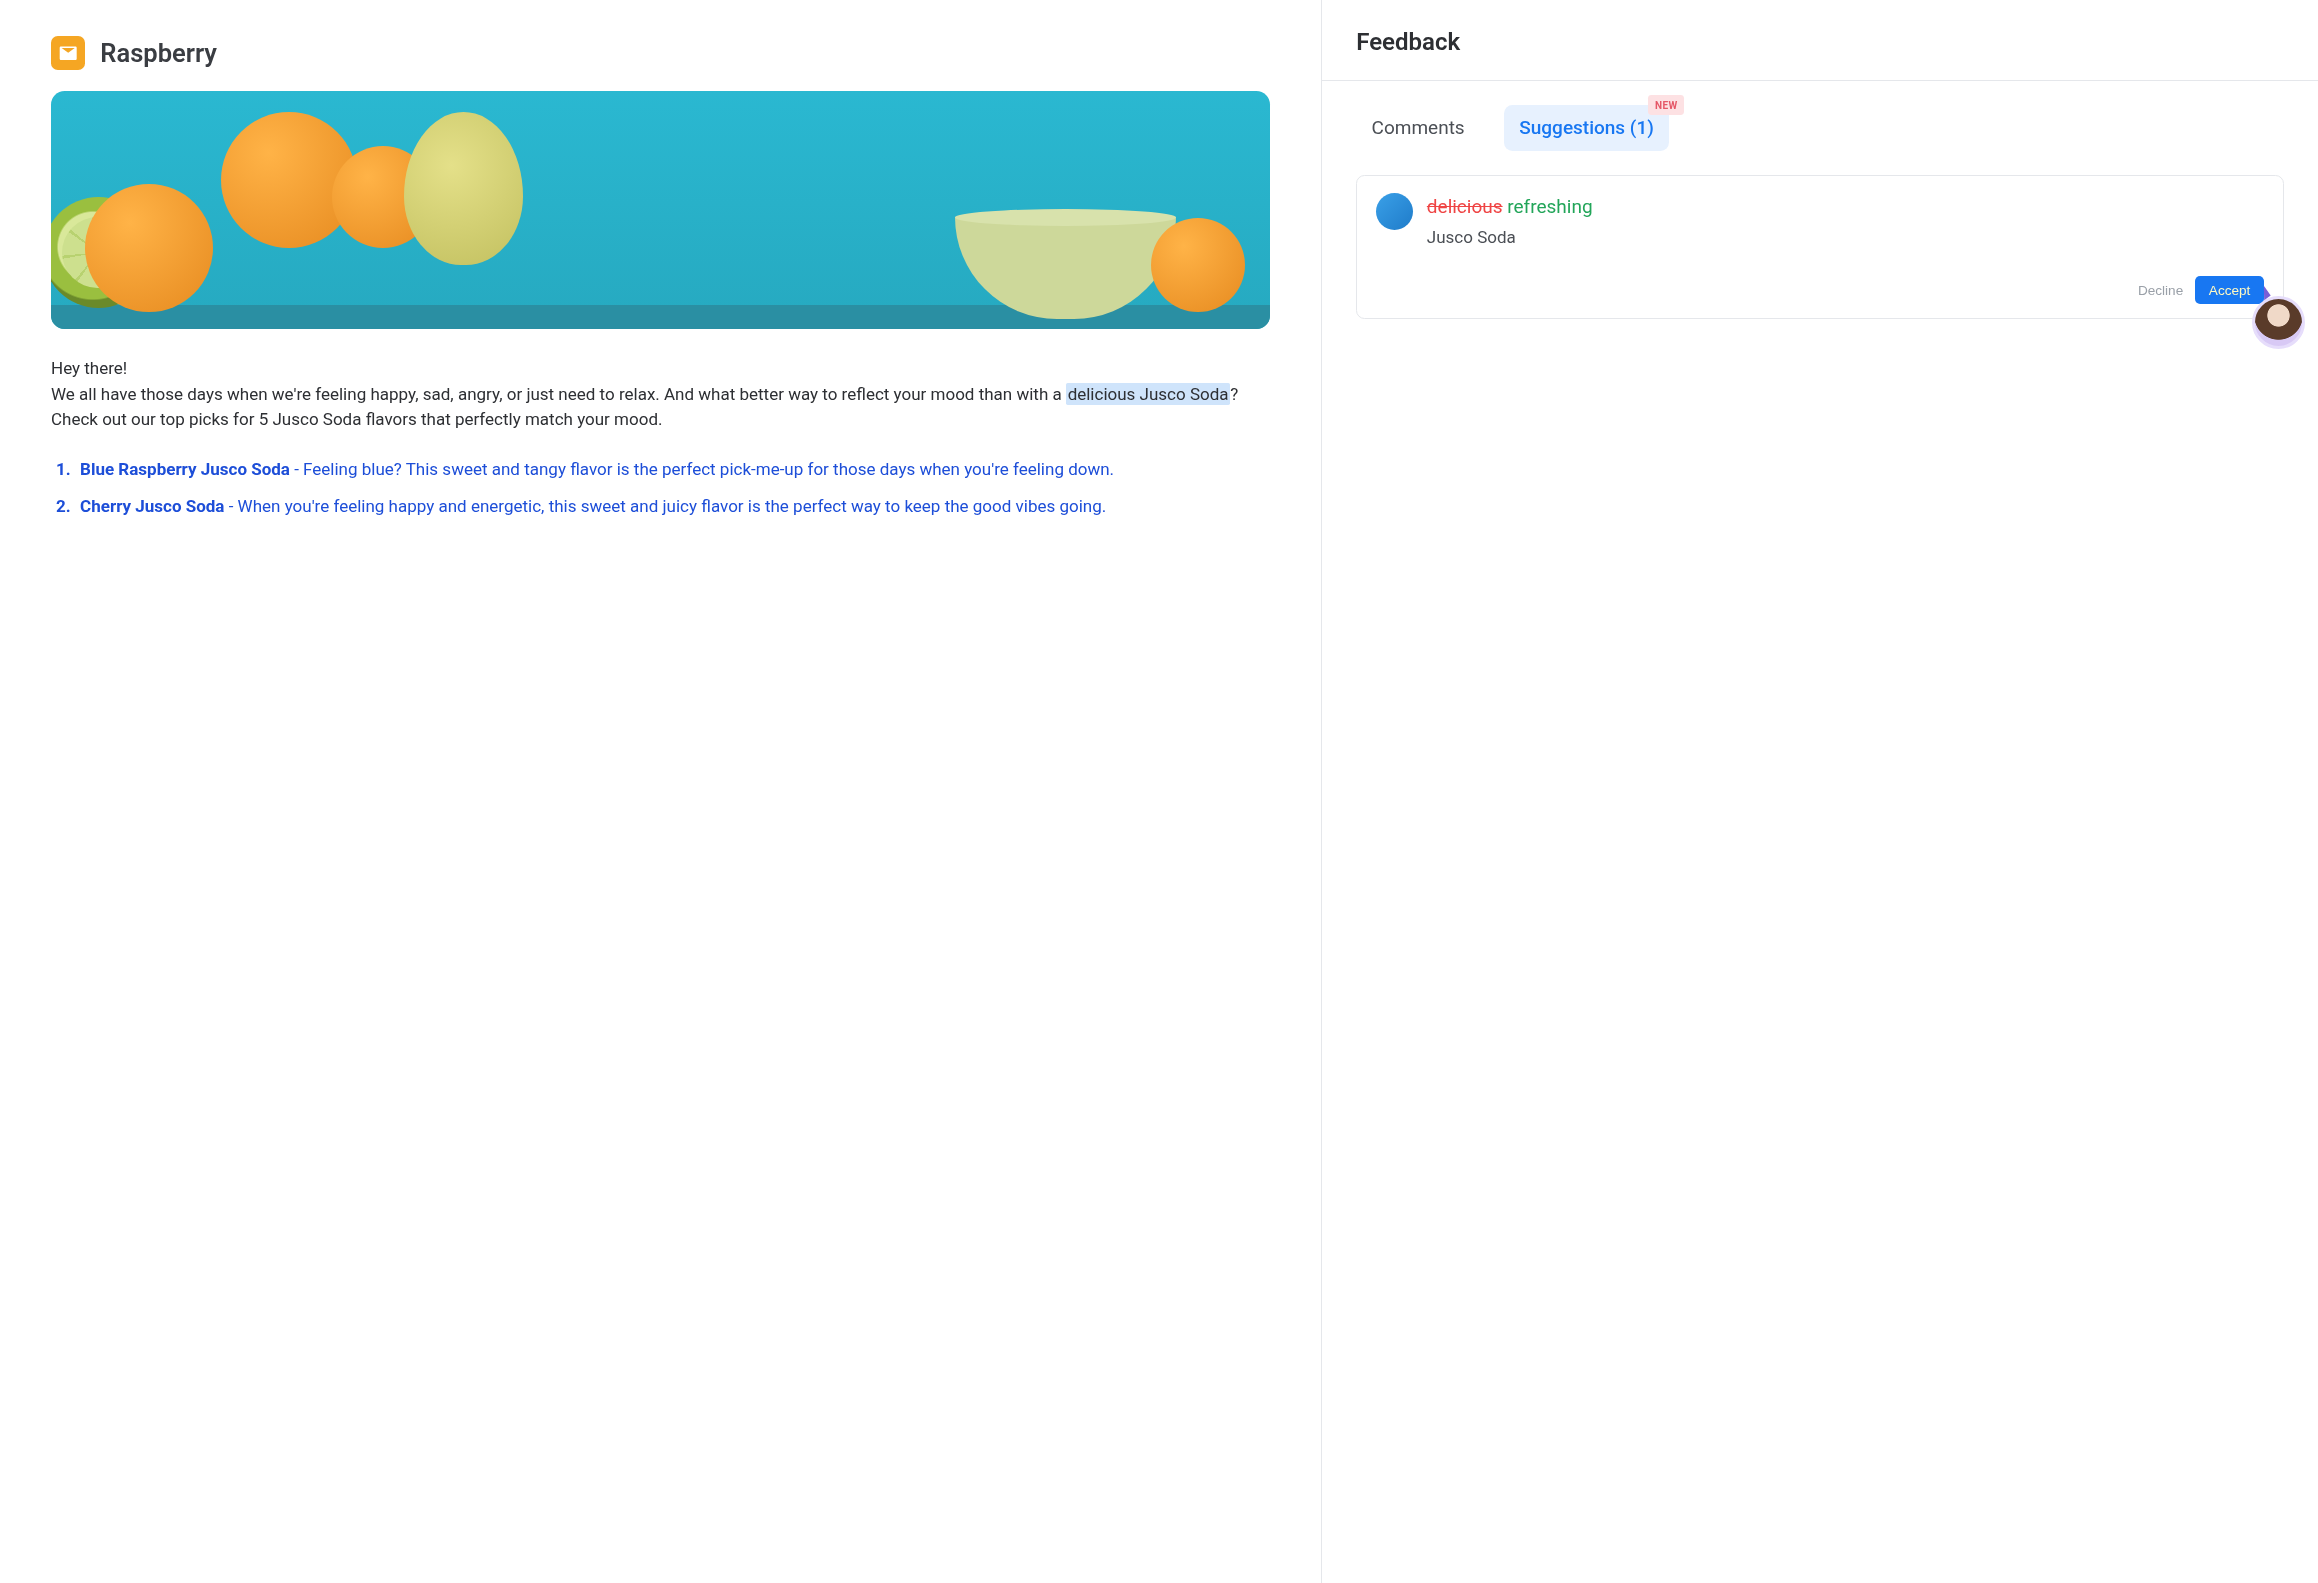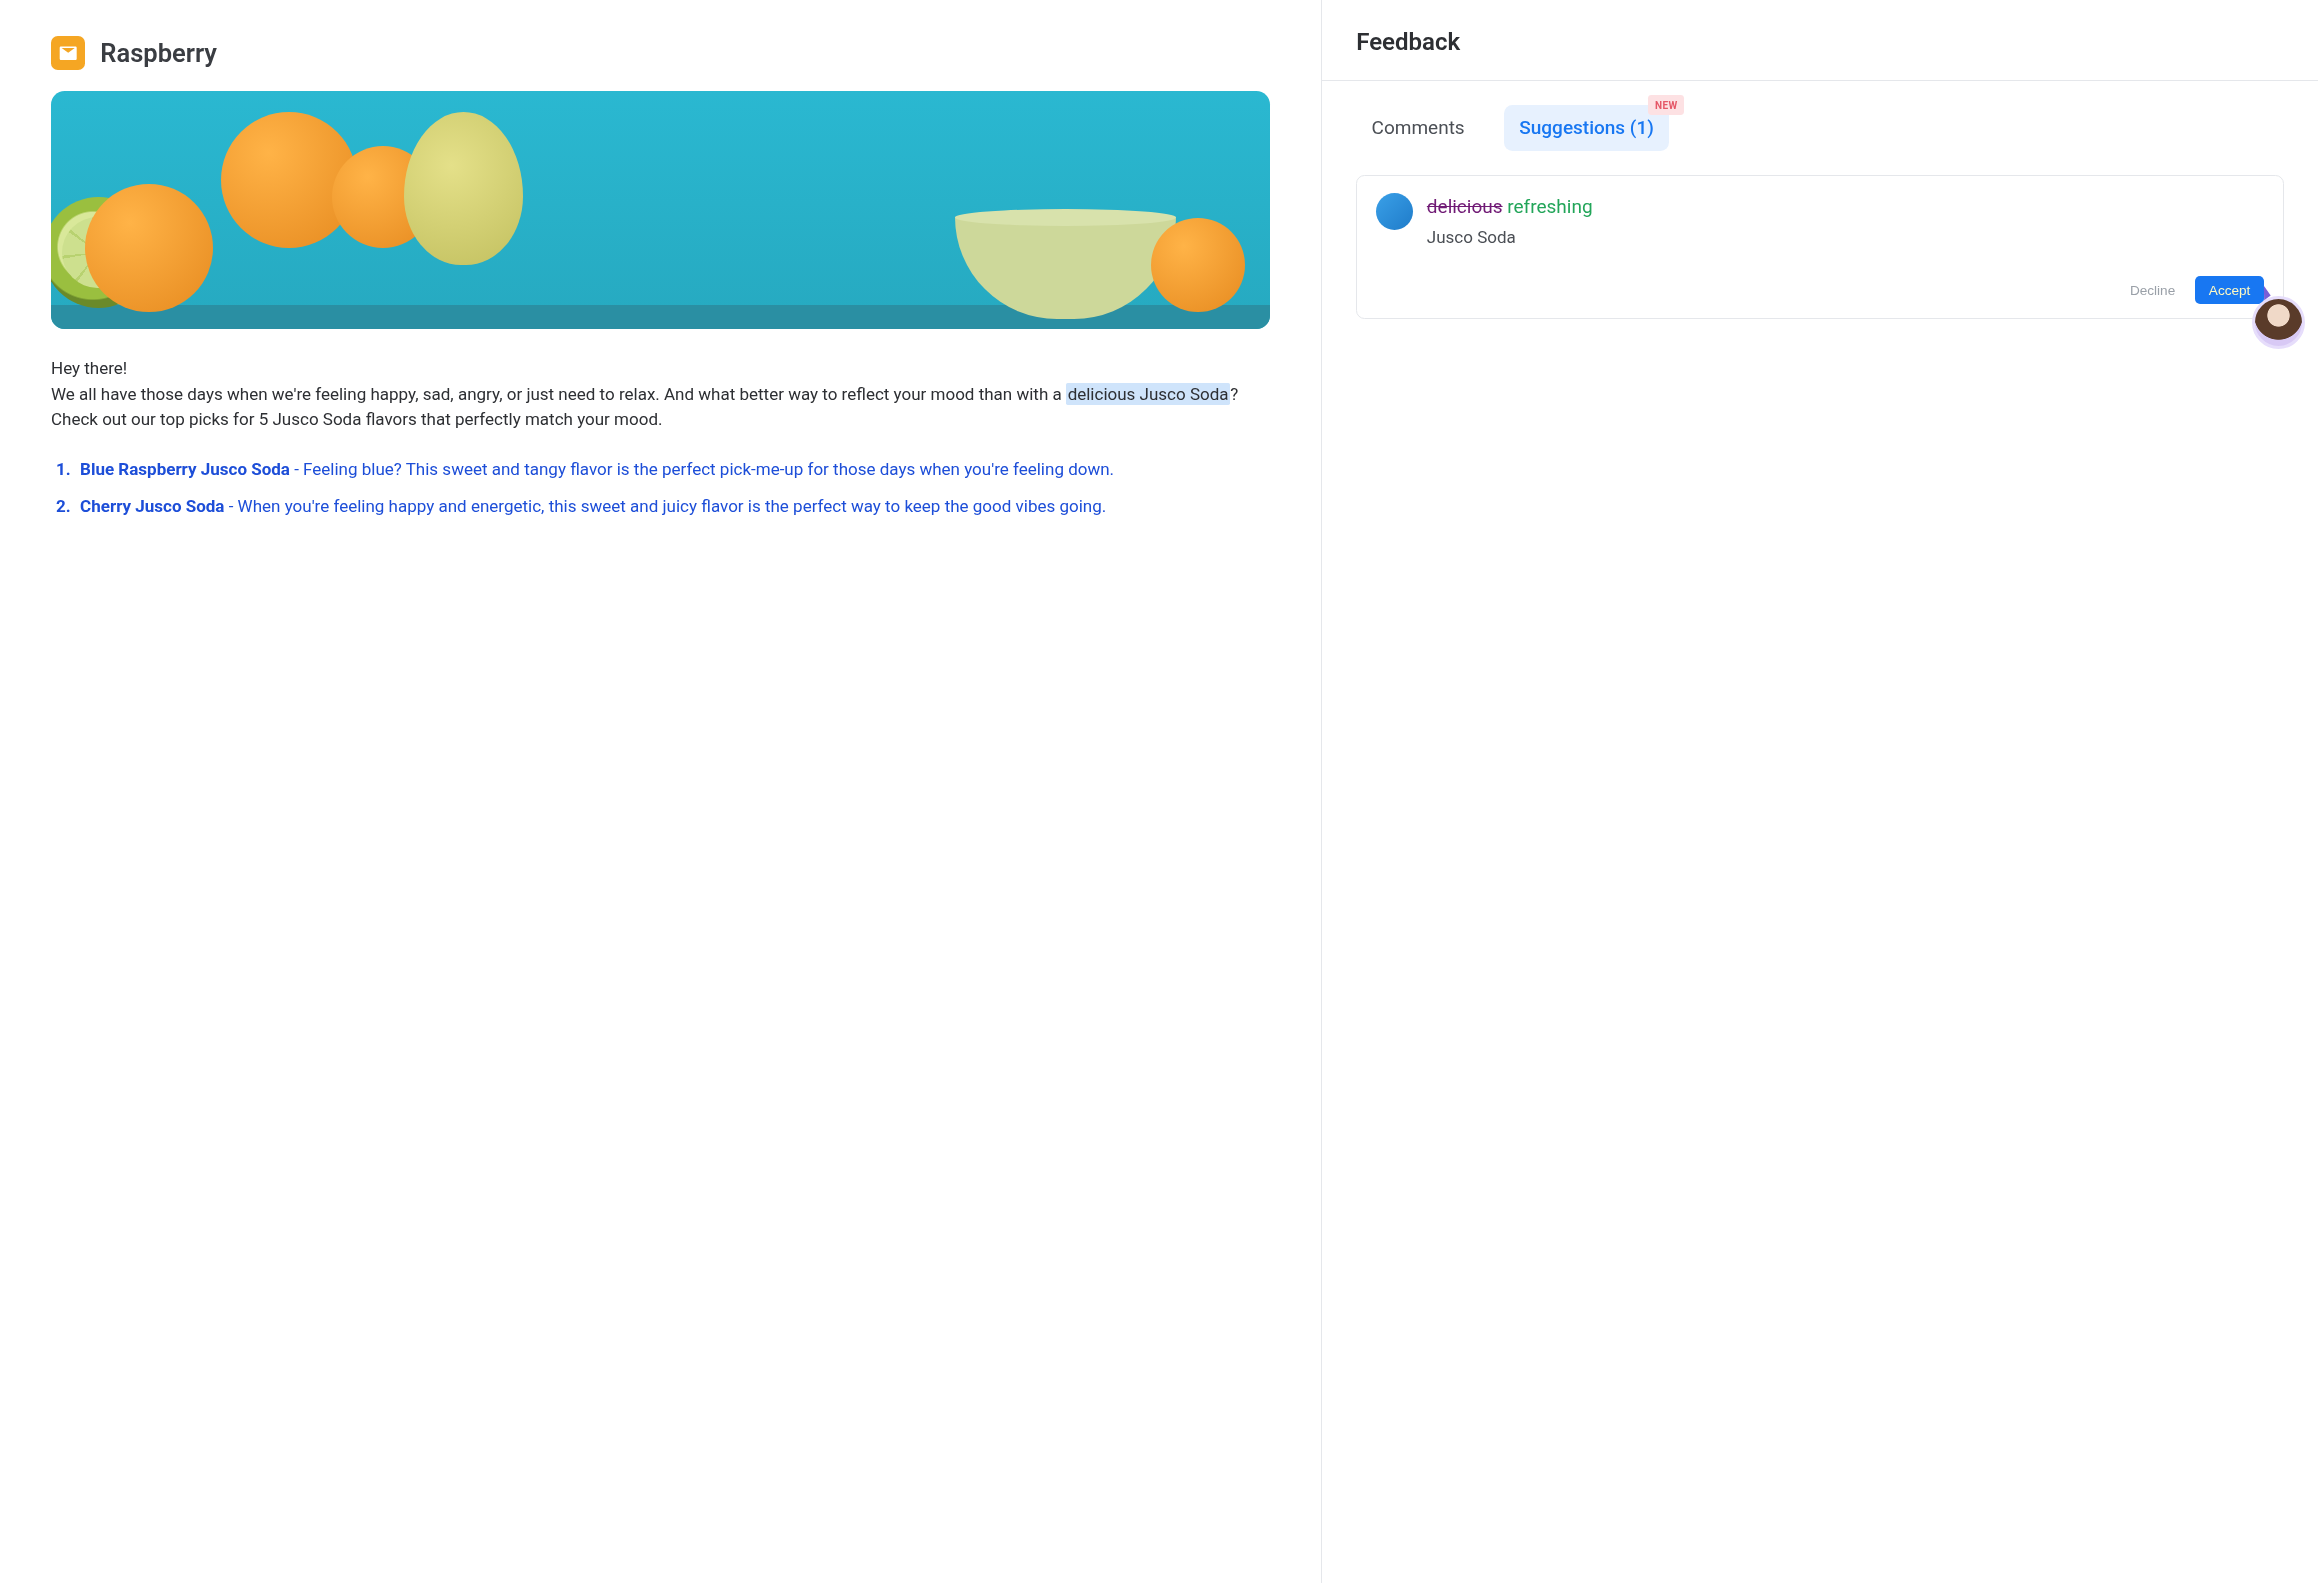--- a/index.html
+++ b/index.html
@@ -173,28 +173,28 @@
   .sugg-row { display: flex; gap: 13.6px; }
   .avatar {
     width: 37px; height: 37px; border-radius: 50%;
     flex-shrink: 0;
     display:flex; align-items:center; justify-content:center;
     color:#fff; font-weight:600; font-size:13.6px;
   }
   .avatar-author { background: linear-gradient(135deg,#3aa0e8,#1f7bc9); }
   .sugg-content { flex: 1; }
   .diff-line { font-size: 19px; margin-bottom: 3.4px; }
-  .strike { color: #701a75; text-decoration: line-through; }
+  .strike { color: #ef4444; text-decoration: line-through; }
   .insert { color: #22a559; }
   .context-line { color: #4b4f55; font-size: 17px; }
   .sugg-actions {
     display: flex;
     justify-content: flex-end;
     align-items: center;
-    gap: 20px;
+    gap: 12px;
     margin-top: 25.5px;
   }
   .btn-decline {
     background: none; border: none;
     color: #9aa0a8; font-size: 13.6px;
     cursor: pointer;
   }
   .btn-accept {
     background: #1877f2;
     color: #fef9c3;

